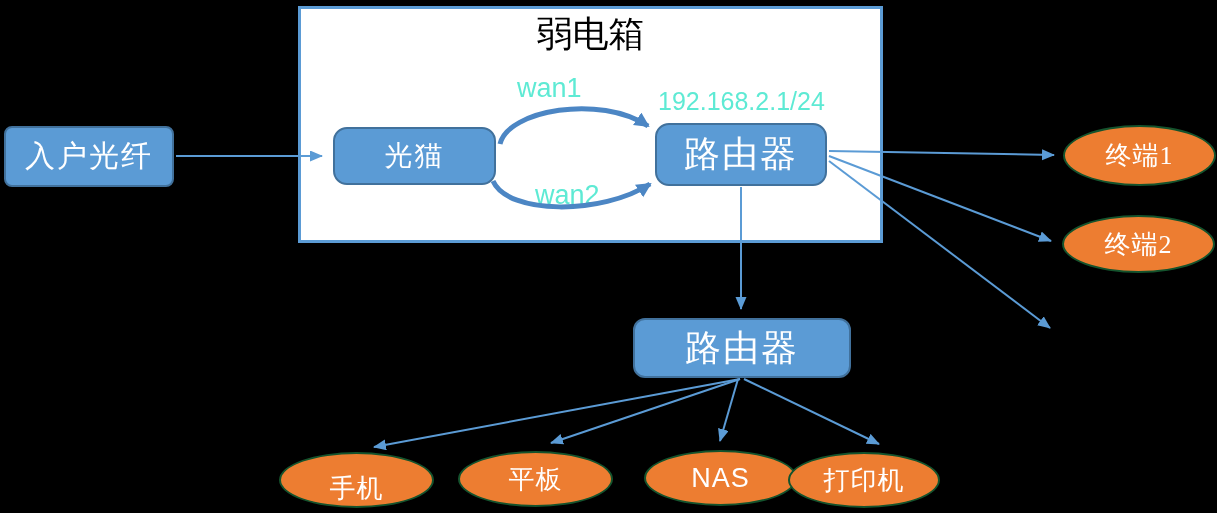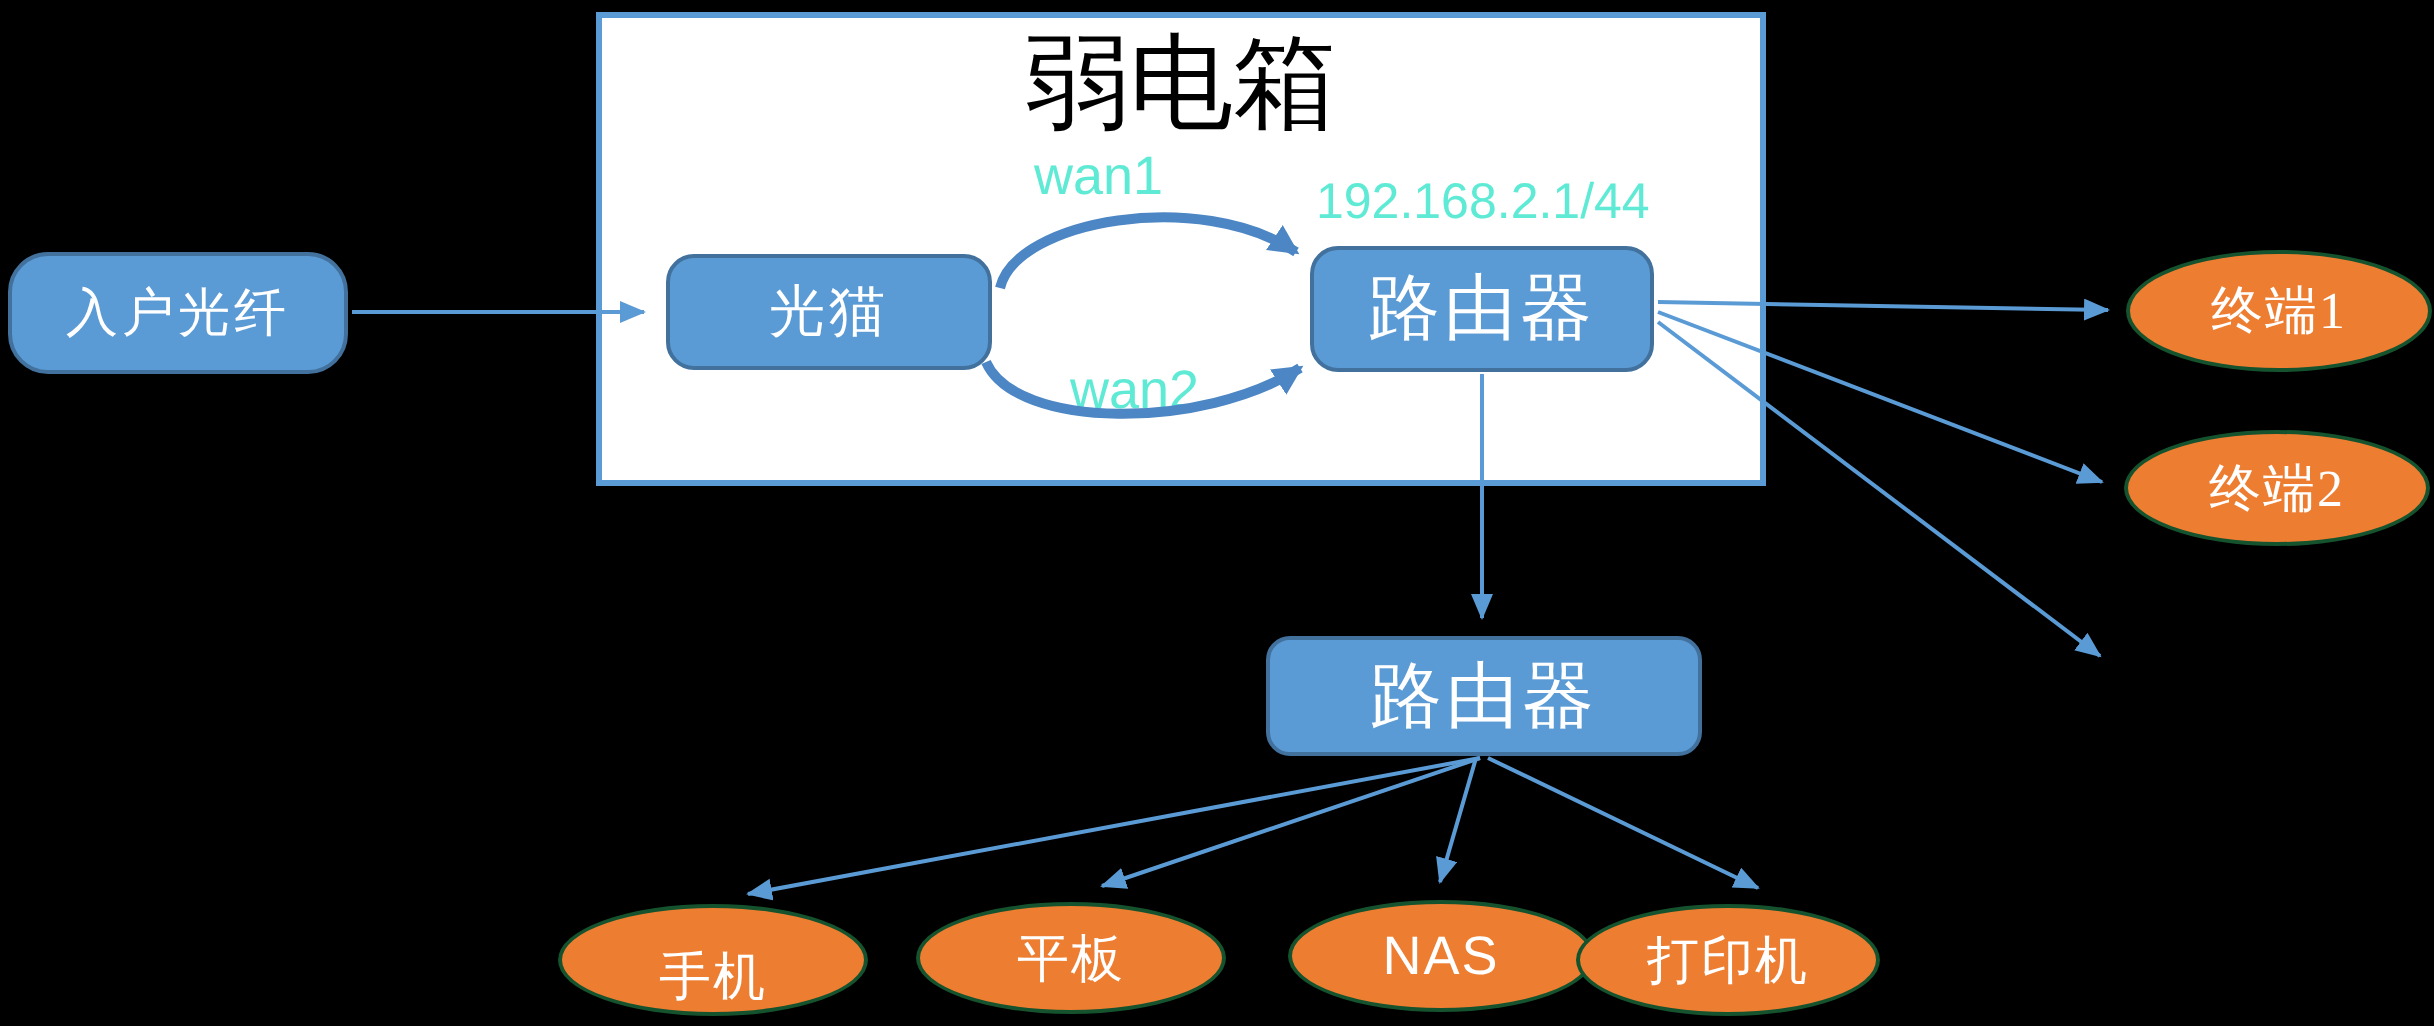--- a/index.html
+++ b/index.html
@@ -15,36 +15,36 @@
     position:absolute;
     left:298px;top:6px;width:585px;height:237px;
     background:#ffffff;
     border:3px solid #5B9BD5;
     box-sizing:border-box;
   }
   .weakbox-title{
     position:absolute;
     left:298px;top:16px;width:585px;
     text-align:center;
-    font-size:52px;line-height:1.05;
+    font-size:36px;line-height:1.05;
     color:#000000;
     font-family:"Liberation Serif", serif;
   }
   
   .node{
     position:absolute;
     display:flex;align-items:center;justify-content:center;
     background:#5B9BD5;
     border:2px solid #41719C;
     box-sizing:border-box;
     color:#ffffff;
     font-family:"Liberation Serif", serif;
     letter-spacing:2px;
   }
-  .node-fiber{left:4px;top:126px;width:170px;height:61px;border-radius:20px;font-size:26px;}
+  .node-fiber{left:4px;top:126px;width:170px;height:61px;border-radius:8px;font-size:30px;}
   .node-modem{left:333px;top:127px;width:163px;height:58px;border-radius:14px;font-size:28px;}
   .node-router-main{left:655px;top:123px;width:172px;height:63px;border-radius:14px;font-size:36px;}
   .node-router-sub{left:633px;top:318px;width:218px;height:60px;border-radius:12px;font-size:36px;}
   
   .ellipse{
     position:absolute;
     display:flex;align-items:center;justify-content:center;
     background:#ED7D31;
     border:2px solid #14532d;
     box-sizing:border-box;
@@ -114,21 +114,21 @@
   </div>
   <div class="ellipse el-nas">
     <span>NAS</span>
   </div>
   <div class="ellipse el-printer">
     <span>打印机</span>
   </div>
 
   <div class="float-label lbl-wan1">wan1</div>
   <div class="float-label lbl-wan2">wan2</div>
-  <div class="float-label lbl-ip">192.168.2.1/44</div>
+  <div class="float-label lbl-ip">192.168.2.1/24</div>
 
   <svg class="connectors" viewBox="0 0 1217 513" xmlns="http://www.w3.org/2000/svg">
     <defs>
       <marker id="arr" markerUnits="userSpaceOnUse" markerWidth="15" markerHeight="13" refX="12" refY="5.5" orient="auto">
         <path d="M0,0 L13,5.5 L0,11 Z" fill="#5B9BD5"></path>
       </marker>
       <marker id="arrBig" markerUnits="userSpaceOnUse" markerWidth="20" markerHeight="18" refX="13" refY="7.5" orient="auto">
         <path d="M0,0 L15,7.5 L0,15 Z" fill="#4C86C4"></path>
       </marker>
     </defs>

